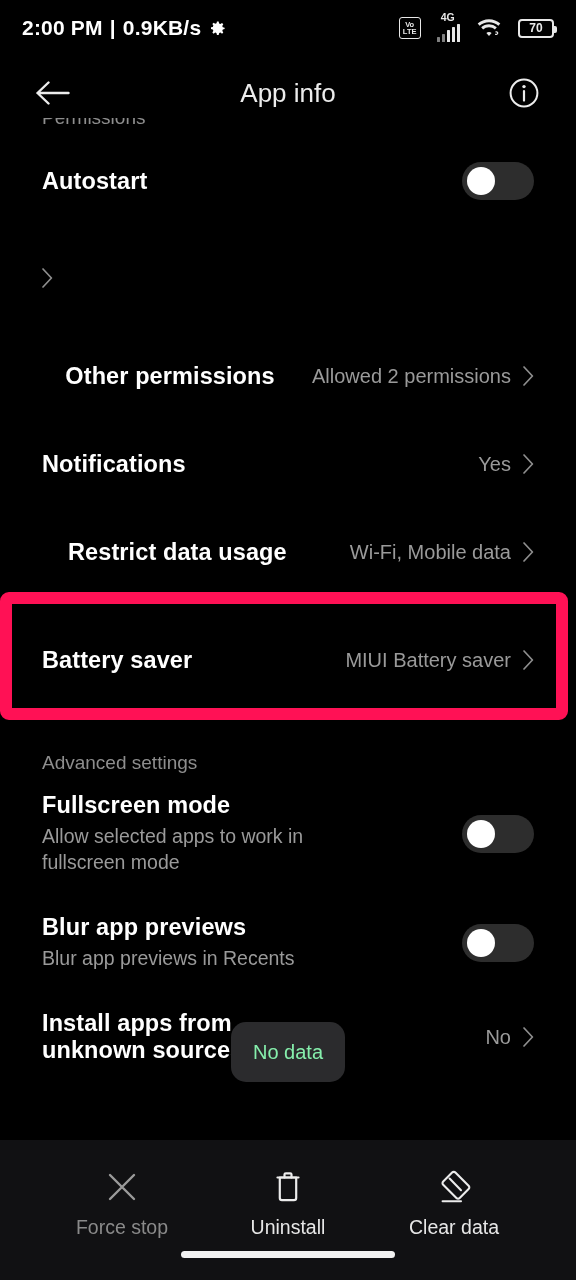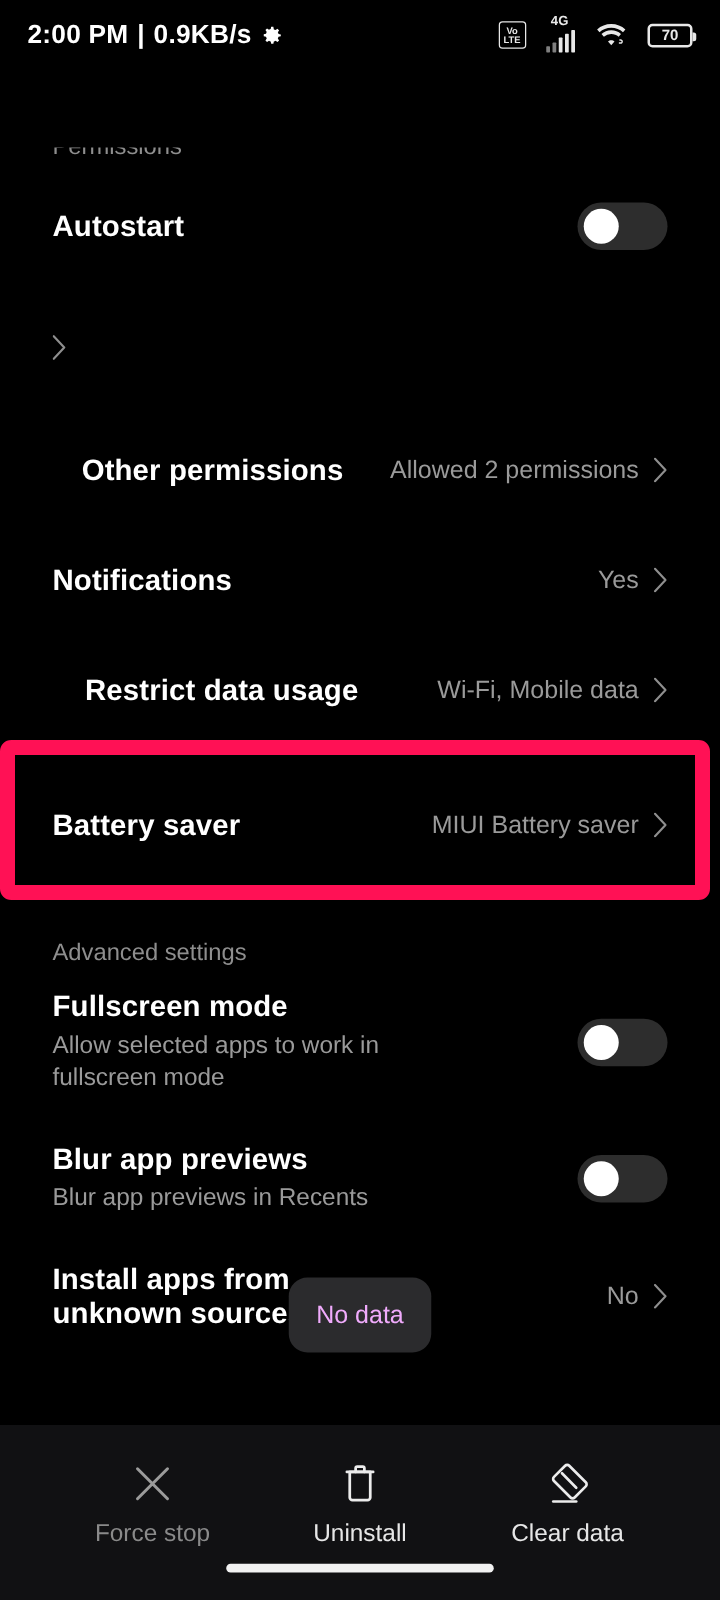--- a/index.html
+++ b/index.html
@@ -115,21 +115,21 @@
     pointer-events:none; z-index:5;
   }
 
   
   .toast {
     position:absolute; left:231px; top:1022px; width:114px; height:60px;
     background:#2b2b2d; border-radius:15px;
     display:flex; align-items:center; justify-content:center;
     z-index:6;
   }
-  .toast span{ font-size:20px; color:#f0abfc; }
+  .toast span{ font-size:20px; color:#86efac; }
 
   
   .bottombar {
     position:absolute; left:0; top:1140px; width:576px; height:140px;
     background:#111113;
   }
   .actions{
     display:flex; align-items:flex-start; justify-content:center; gap:36px;
     padding-top:26px;
   }
@@ -182,20 +182,36 @@
           <path d="M13 14.1c1 0 1.9.4 2.6 1l-2.6 3-2.6-3c.7-.6 1.6-1 2.6-1z" fill="#e8e8e8"></path>
           <path d="M20.5 13.3c1 0 1.8.8 1.8 1.8s-.8 1.9-1.8 1.9h-1.4v-1.2h1.4c.4 0 .7-.3.7-.7s-.3-.6-.7-.6h-1v-1.2z" fill="#e8e8e8"></path>
         </svg>
       </span>
       <span class="battery">
         <span>70</span>
       </span>
     </div>
   </div>
 
+  <div class="appbar">
+    <div class="icon-btn">
+      <svg width="36" height="26" viewBox="0 0 36 26">
+        <path d="M1.5 13h31M1.5 13l11-10.5M1.5 13l11 10.5" stroke="#ececec" stroke-width="2.4" fill="none" stroke-linecap="round" stroke-linejoin="round"></path>
+      </svg>
+    </div>
+    <div class="appbar-title">App info</div>
+    <div class="spacer"></div>
+    <div class="icon-btn">
+      <svg width="32" height="32" viewBox="0 0 32 32">
+        <circle cx="16" cy="16" r="13.4" stroke="#ececec" stroke-width="2" fill="none"></circle>
+        <circle cx="16" cy="9.6" r="1.7" fill="#ececec"></circle>
+        <path d="M16 14v9.6" stroke="#ececec" stroke-width="2.2" stroke-linecap="round"></path>
+      </svg>
+    </div>
+  </div>
 
   <div class="list">
 
     <div class="section-head clipped">Permissions</div>
 
     <div class="row" style="min-height:86px;">
       <div class="row-texts">
         <div class="row-title">Autostart</div>
       </div>
       <div class="row-right">

